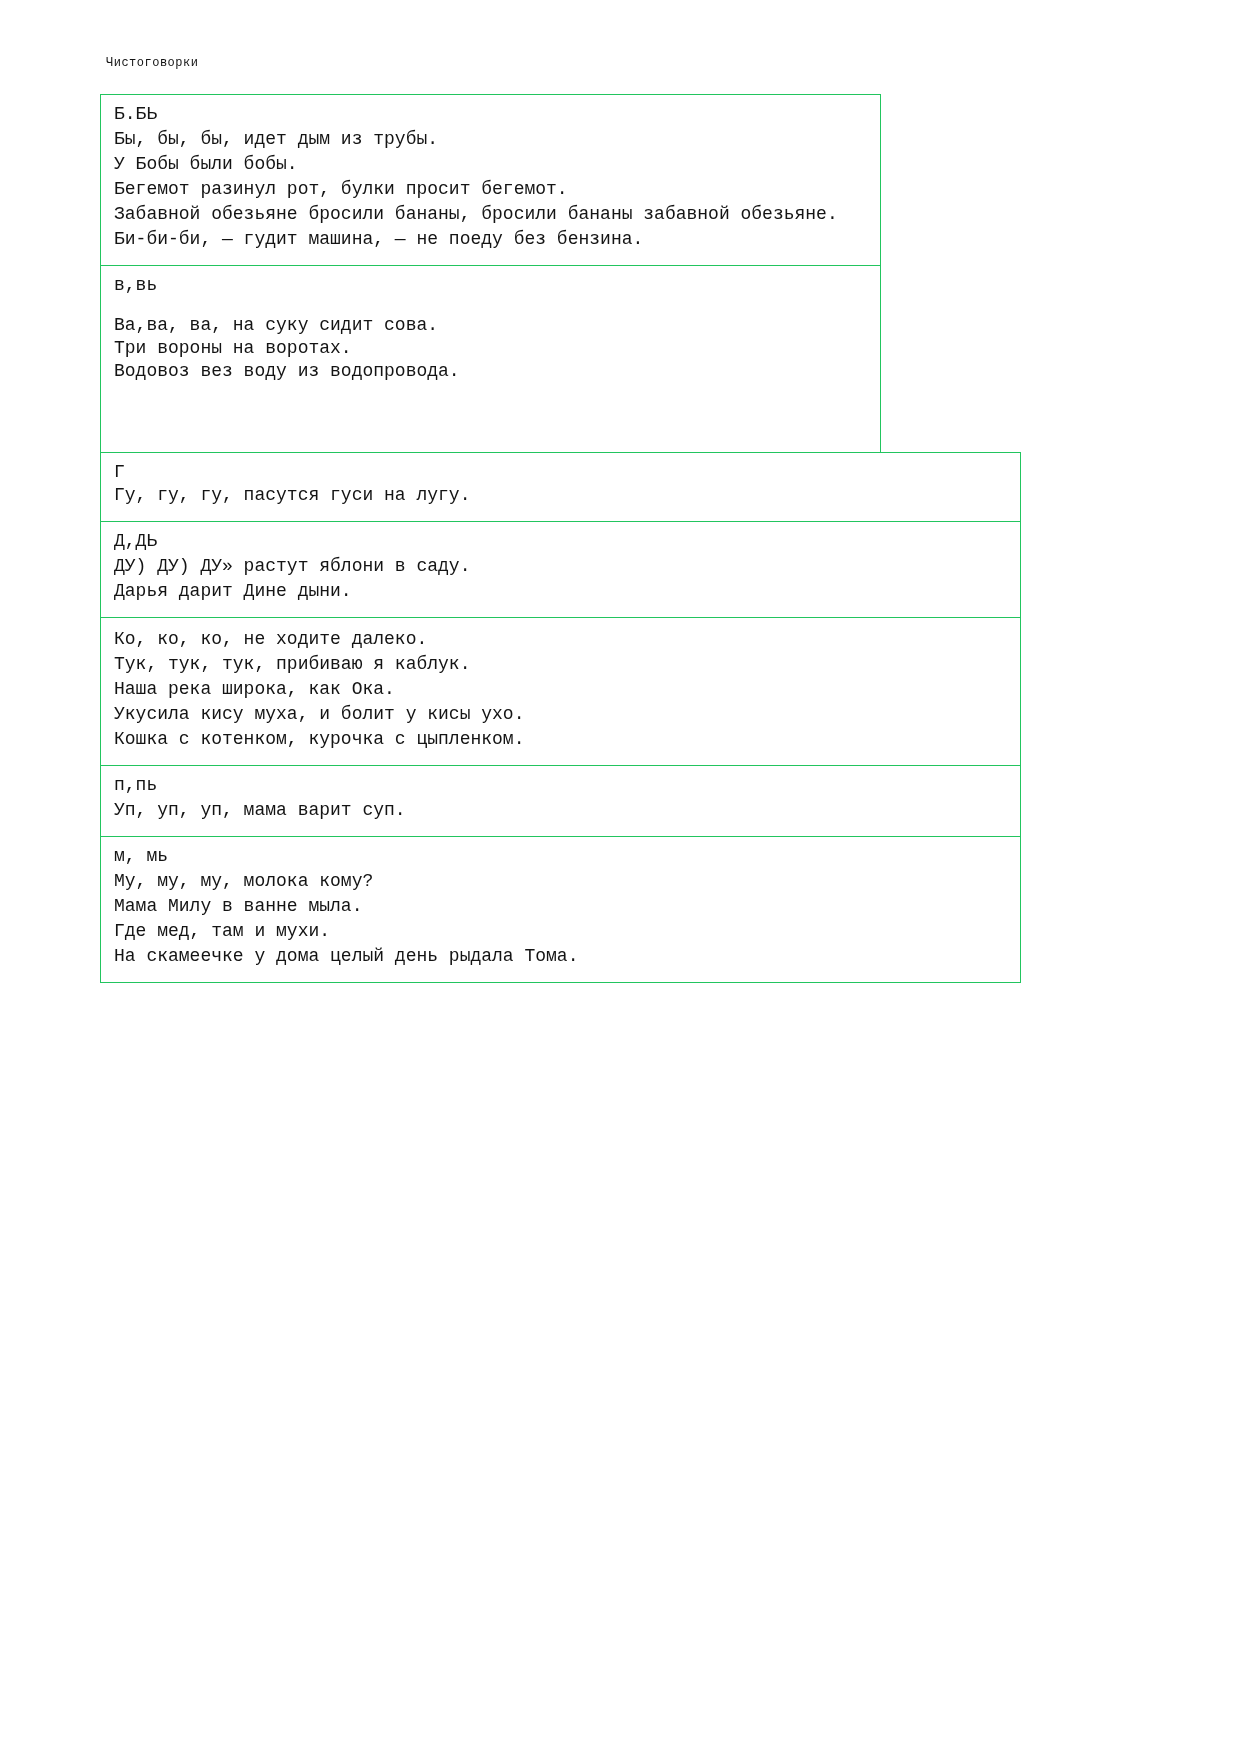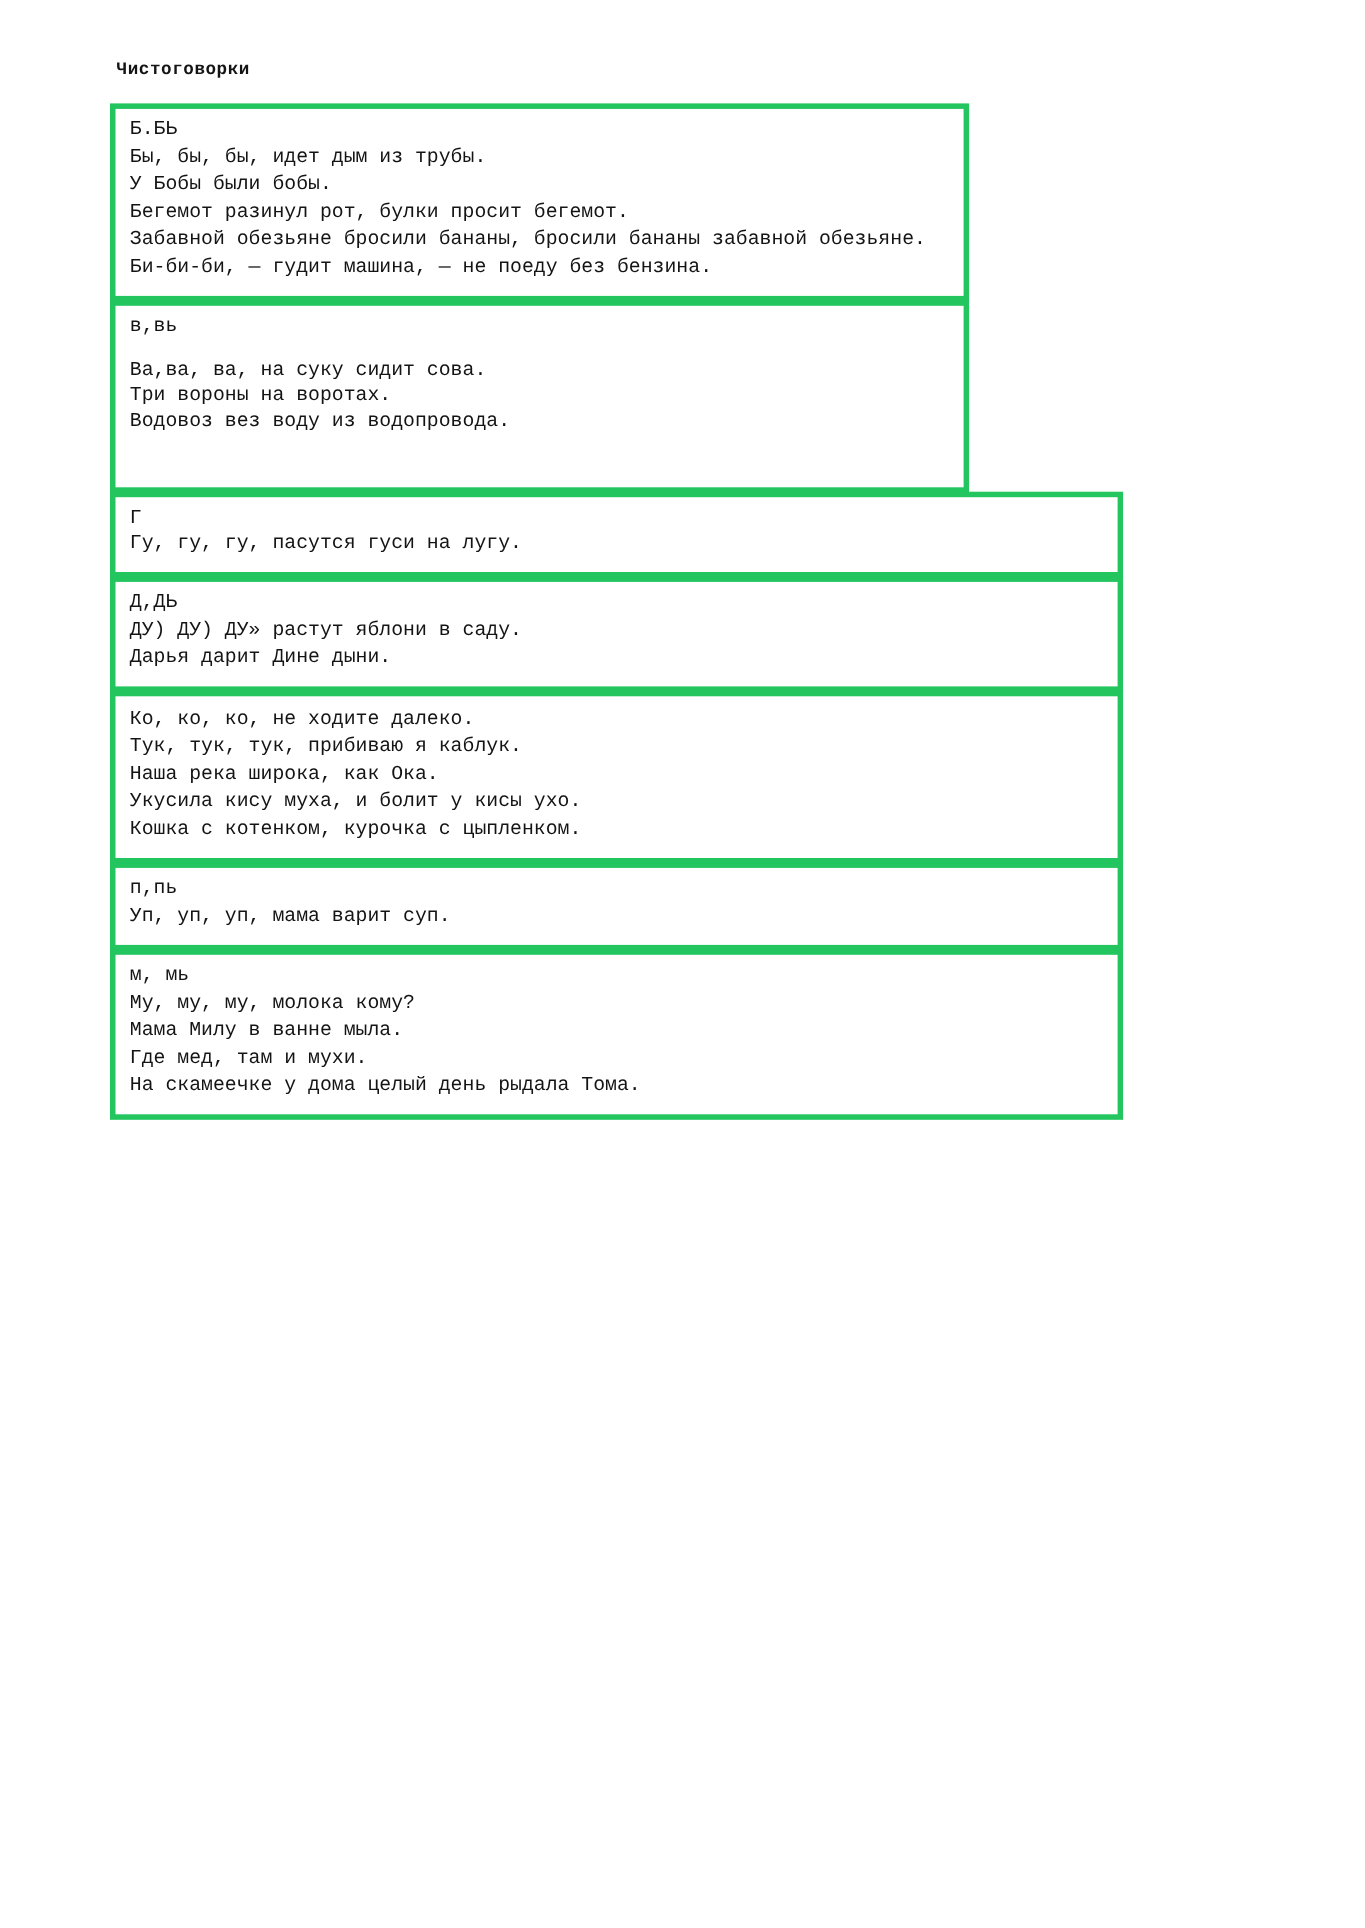--- a/index.html
+++ b/index.html
@@ -6,35 +6,34 @@
   html, body { margin: 0; padding: 0; }
   body {
     width: 1241px;
     min-height: 1753px;
     background: #ffffff;
     color: #141414;
     font-family: "Liberation Mono", "DejaVu Sans Mono", monospace;
   }
   .page { padding: 52px 0 0 100px; }
   .doc-title {
-    font-size: 16px;
+    font-size: 12px;
     line-height: 23px;
     margin: 0 0 20px 6px;
     letter-spacing: 0.5px;
-    font-weight: bold;
   }
   .section-box {
     width: 921px;
-    border: 5px solid #22c55e;
+    border: 1px solid #22c55e;
     margin-top: -1px;
     padding: 8px 14px 14px 13px;
     font-size: 18px;
   }
   .section-box.narrow { width: 781px; }
-  .section-box.extra-bottom { padding-bottom: 48px; }
+  .section-box.extra-bottom { padding-bottom: 69px; }
   .section-header {
     line-height: 23px;
     white-space: pre-wrap;
   }
   .section-line {
     line-height: 23px;
     white-space: pre-wrap;
     margin-top: 0;
   }
   .spacing-double .section-line { margin-top: 2px; }

